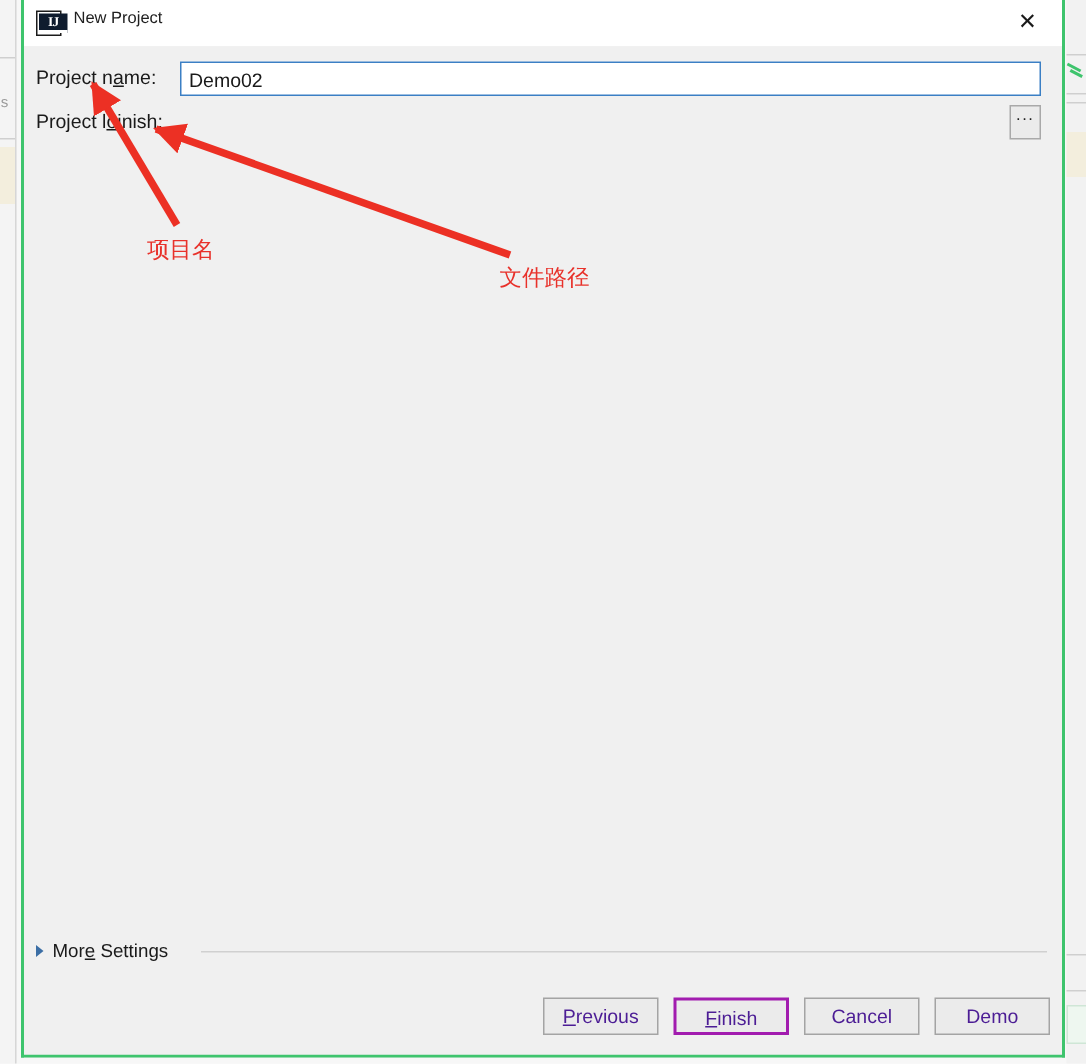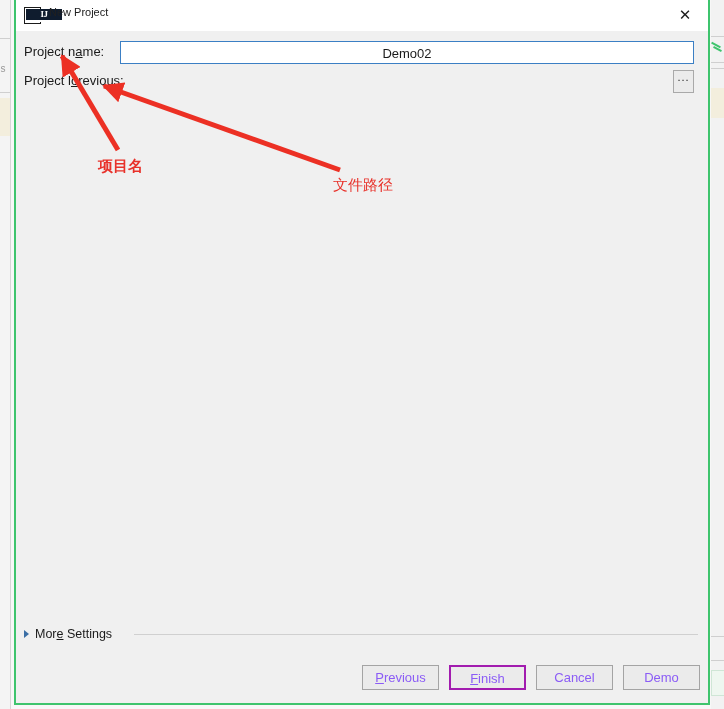--- a/index.html
+++ b/index.html
@@ -84,21 +84,21 @@
     top: 7px;
     width: 17px;
     height: 17px;
     background: #ffffff;
     border: 1px solid #1b1b1b;
     box-sizing: border-box;
   }
   .title-icon .ij {
     position: absolute;
     left: 1px; top: 1px;
-    width: 36px; height: 13px;
+    width: 19px; height: 13px;
     background: #0f1c2e;
     color: #ffffff;
     font-family: "Liberation Serif", serif;
     font-size: 9px;
     font-weight: bold;
     line-height: 10px;
     text-align: center;
     letter-spacing: -0.5px;
     border-bottom: 2px solid #ffffff;
     box-sizing: border-box;
@@ -229,21 +229,21 @@
     display: flex;
     gap: 10px;
   }
   .btn {
     min-width: 77px;
     height: 25px;
     background: #ebebeb;
     border: 1px solid #a4a4a4;
     box-sizing: border-box;
     font-size: 13px;
-    color: #8b5cf6;
+    color: #4c1d95;
     line-height: 23px;
     text-align: center;
     padding: 0 8px;
     font-family: "Liberation Sans", sans-serif;
   }
   .btn.default {
     border: 2px solid #a21caf;
   }
   .btn u { text-decoration: underline; }
 </style>
@@ -277,25 +277,25 @@
       <div class="ij">IJ</div>
     </div>
     <div class="title-text">New Project</div>
     <div class="close-btn">✕</div>
   </div>
 
   <div class="body-area">
 
     <div class="field-row" style="top:10px;">
       <div class="field-label"><span>Project n</span><u>a</u><span>me:</span></div>
-      <div class="text-input focused" style="left:104px; right:14px;text-align:center;" title="">Demo02</div>
+      <div class="text-input focused" style="left:104px; right:14px;" title="">Demo02</div>
     </div>
 
     <div class="field-row" style="top:39px;">
-      <div class="field-label"><span>Project l</span><u>o</u><span>revious:</span></div>
+      <div class="field-label"><span>Project l</span><u>o</u><span>inish:</span></div>
       <div class="browse-btn" style="right:14px;">...</div>
     </div>
 
     <div class="more-settings">
       <span class="tri"></span>
       <span><span>Mor</span><u>e</u><span> Settings</span></span>
     </div>
     <div class="ms-rule"></div>
 
     <div class="btn-row">
@@ -316,14 +316,14 @@
     <marker id="ah2" viewBox="0 0 10 10" refX="9" refY="5" markerWidth="4.2" markerHeight="4.2" orient="auto-start-reverse">
       <path d="M 0 0 L 10 5 L 0 10 z" fill="#ec3024"></path>
     </marker>
   </defs>
 
   <line x1="118" y1="150" x2="62" y2="56" stroke="#ec3024" stroke-width="5" marker-end="url(#ah1)"></line>
 
   <line x1="340" y1="170" x2="104" y2="86" stroke="#ec3024" stroke-width="5" marker-end="url(#ah2)"></line>
 </svg>
 
-<div class="anno-text" style="left:98px; top:157px;font-weight:bold;">项目名</div>
+<div class="anno-text" style="left:98px; top:157px;">项目名</div>
 <div class="anno-text" style="left:333px; top:176px;">文件路径</div>
 
 </body></html>

